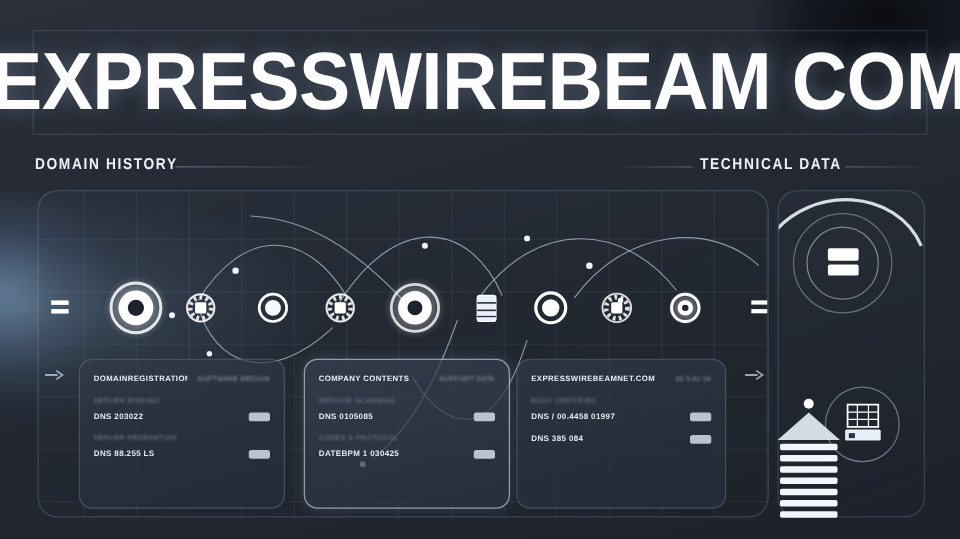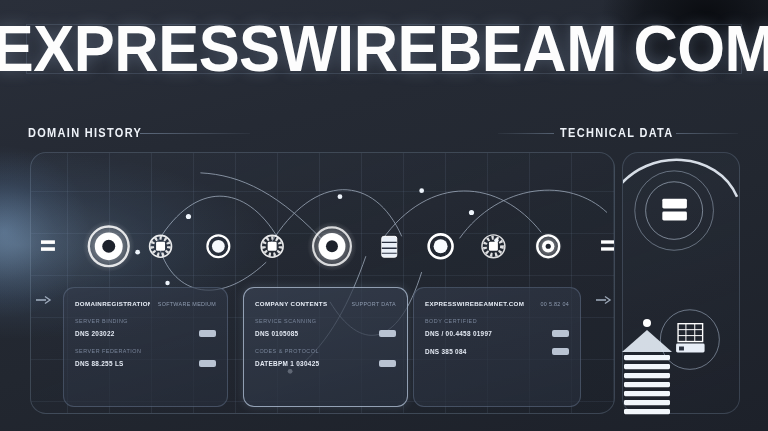--- a/index.html
+++ b/index.html
@@ -29,21 +29,21 @@
     left: -90px; top: 150px;
     width: 360px; height: 190px;
     background: radial-gradient(ellipse at 30% 50%, rgba(170,215,255,.26) 0%, rgba(120,170,225,.10) 40%, rgba(0,0,0,0) 70%);
     pointer-events: none;
   }
 
   
   .title-wrap {
     position: absolute;
     left: 26px; top: 24px;
-    width: 716px; height: 50px;
+    width: 716px; height: 84px;
     border: 1px solid rgba(170,195,225,.16);
     display: flex; align-items: center; justify-content: center;
   }
   .title {
     font-family: "Liberation Sans Narrow", "Liberation Sans", sans-serif;
     font-weight: 700;
     font-size: 58px;
     line-height: 58px;
     letter-spacing: -0.5px;
     color: #fdfdfd;

